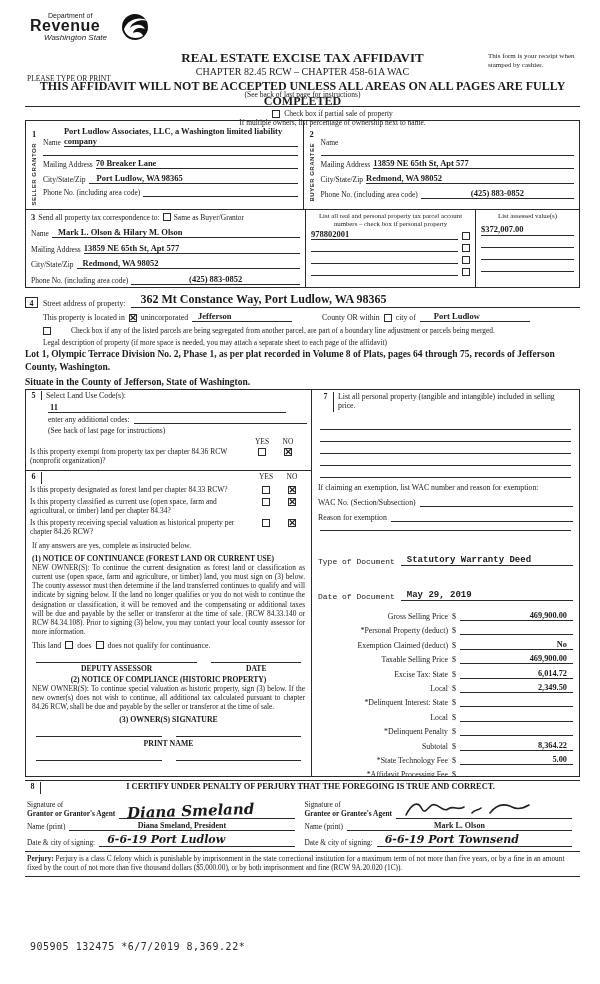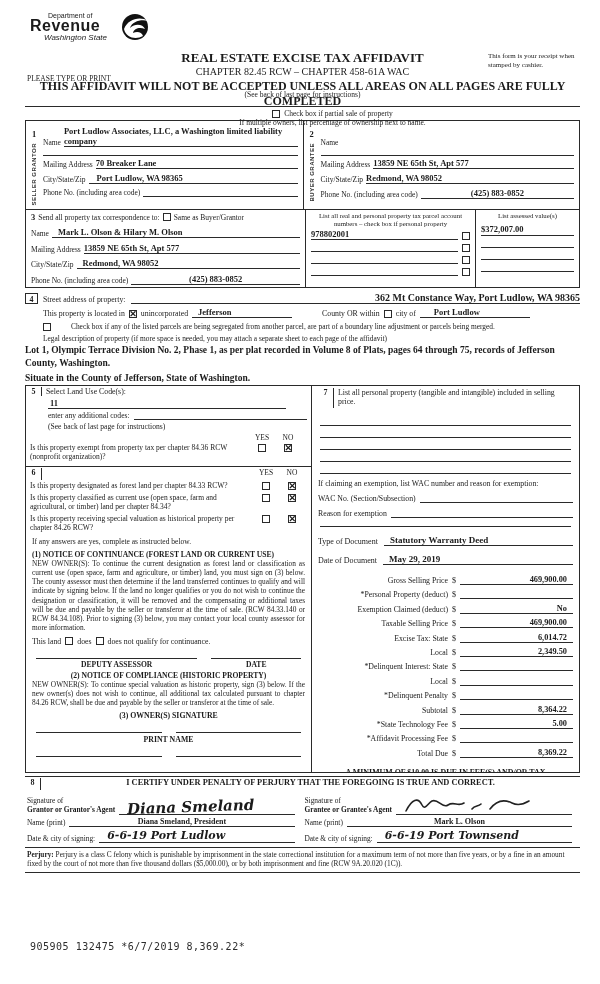--- a/index.html
+++ b/index.html
@@ -98,21 +98,21 @@
   .seg.wide { flex:1.8; } .seg.narrow { flex:1; }
   .centerbold { text-align:center; font-weight:bold; font-size:7.8px; margin-top:4px; }
   .twolines { display:flex; gap:14px; margin:12px 10px 0 10px; }
   .twolines div { flex:1; border-bottom:1px solid #2a2a2a; height:1px; }
 
   .s7head { display:flex; gap:4px; font-size:7.8px; line-height:1.25; }
   .ppline { height:12px; border-bottom:1px solid #2a2a2a; margin:0 2px; }
   .exnote { font-size:7.8px; margin-top:5px; }
   .wacrow { display:flex; align-items:flex-end; gap:4px; font-size:7.8px; margin-top:6px; }
   .wacrow .fill { flex:1; }
-  .docrow { display:flex; align-items:flex-end; gap:6px; font-size:8px; margin-top:8px; }
+  .docrow { display:flex; align-items:flex-end; gap:6px; font-size:8px; margin-top:24px;font-family:Liberation Mono, monospace; }
   .docrow .fill { flex:1; padding-left:6px; }
   .mrow { display:flex; align-items:flex-end; height:14.4px; }
   .mlabel { width:130px; text-align:right; font-size:7.8px; flex:none; }
   .mdollar { width:12px; text-align:center; font-size:8px; flex:none; }
   .mval { flex:1; border-bottom:1px solid #2a2a2a; text-align:right; font-weight:bold; font-size:8.3px; padding-right:6px; }
   .minnote { text-align:center; font-weight:bold; font-size:7.9px; margin-top:9px; line-height:1.4; }
 
   
   .sec8 { border-top:1.5px solid #2a2a2a; margin-top:3px; }
   .certrow { display:flex; padding:1px 0; }
@@ -263,21 +263,21 @@
       <div class="arow val"></div>
       <div class="arow val"></div>
       <div class="arow val"></div>
     </div>
   </div>
 
   <div class="sec4">
     <div class="s4row">
       <span class="numbox">4</span>
       <span>Street address of property:</span>
-      <span class="fill val" style="flex:1;padding-left:10px;font-size:10px;text-align:right;">362 Mt Constance Way, Port Ludlow, WA  98365</span>
+      <span class="fill val" style="flex:1;padding-left:10px;font-size:12px;">362 Mt Constance Way, Port Ludlow, WA  98365</span>
     </div>
     <div class="locrow">
       <span>This property is located in</span>
       <span class="cb checked"></span>
       <span>unincorporated</span>
       <span class="fill val" style="width:100px;text-align:left;padding-left:6px;">Jefferson</span>
       <span style="margin-left:26px;">County OR  within</span>
       <span class="cb"></span>
       <span>city of</span>
       <span class="fill val" style="width:110px;text-align:left;padding-left:14px;">Port Ludlow</span>

